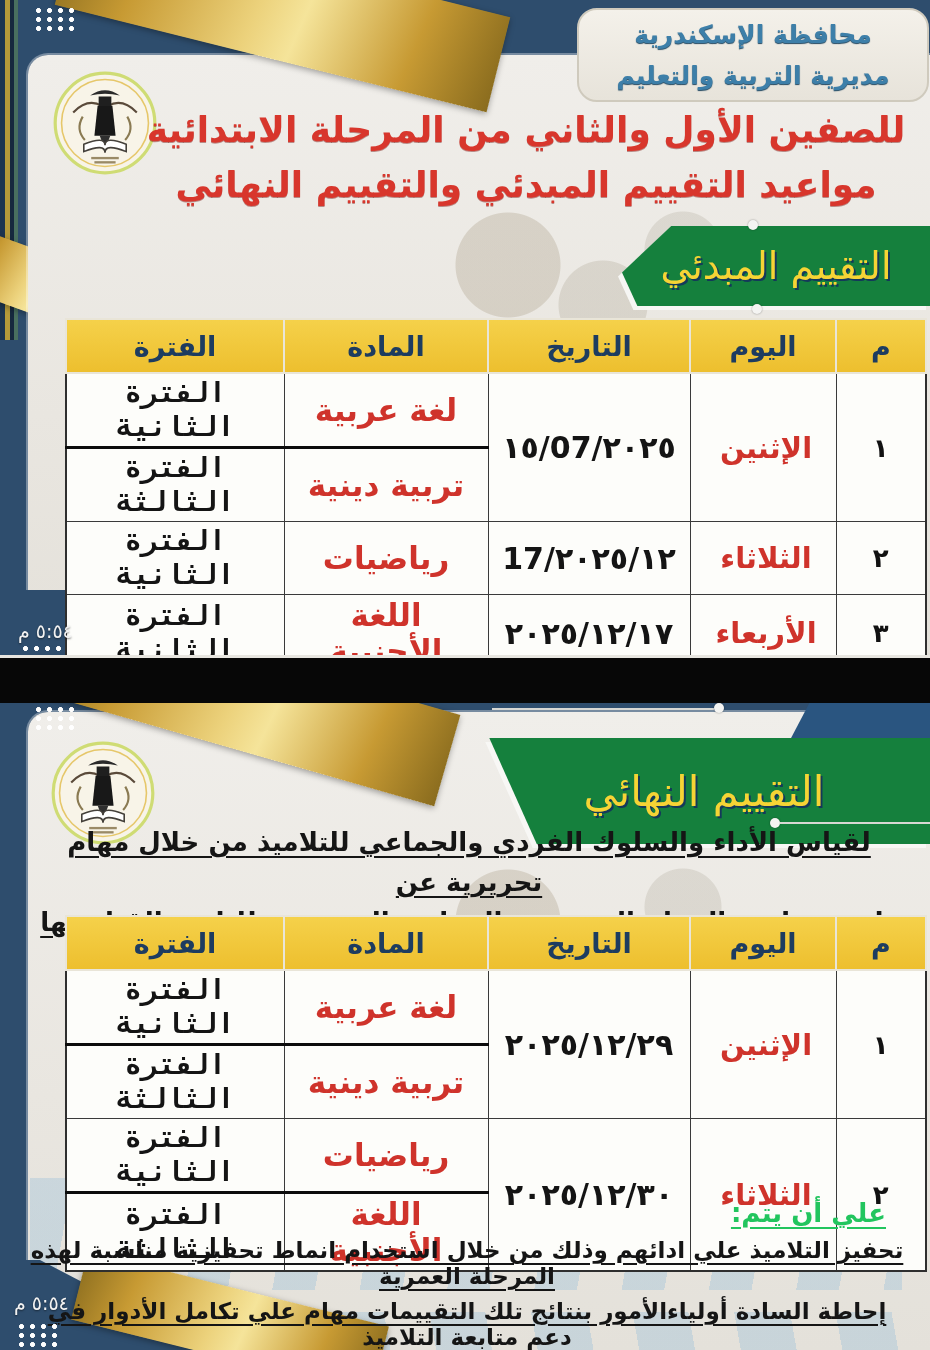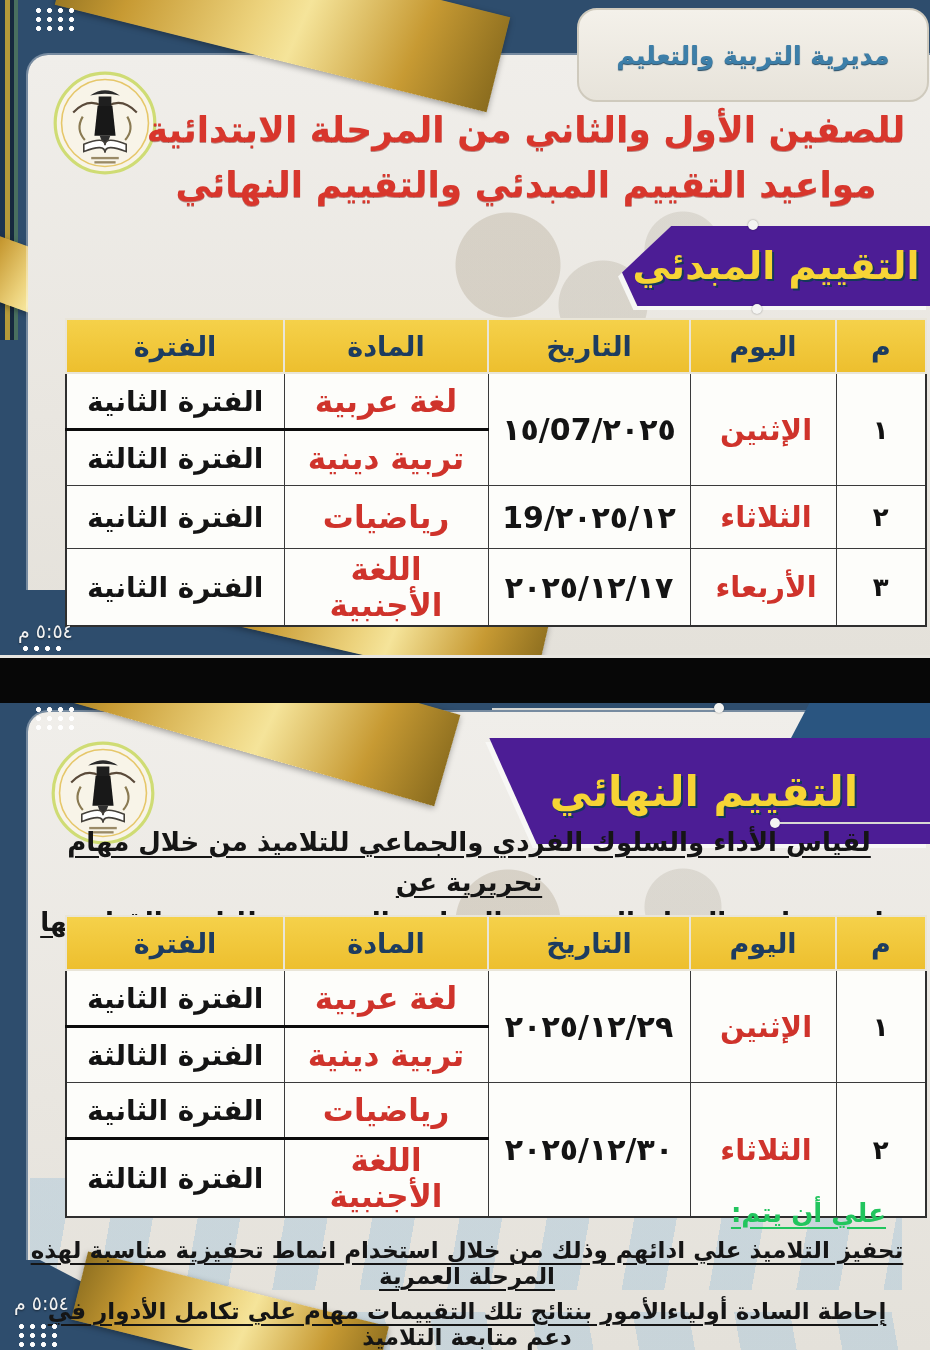--- a/index.html
+++ b/index.html
@@ -46,23 +46,23 @@
     background:linear-gradient(180deg,#f4f1ea,#e7e3da);
     border-radius:20px;border:2px solid #cfcabd;
     display:flex;flex-direction:column;justify-content:center;align-items:center;
     z-index:8;direction:rtl;
   }
   .hdr-box div{font-weight:bold;font-size:25px;color:#3d7fa9;text-shadow:0 1px 1px #244a63;line-height:41px;}
   .main-title{position:absolute;left:130px;top:102px;width:792px;text-align:center;z-index:8;direction:rtl;}
   .main-title div{font-weight:bold;font-size:36px;color:#d8362c;line-height:55px;text-shadow:0 1px 0 rgba(120,20,15,.45);}
 
   .banner{
-    position:absolute;background:#4c1d95;z-index:8;
+    position:absolute;background:#15803d;z-index:8;
     display:flex;align-items:center;justify-content:center;
-    color:#f6d435;font-weight:bold;
+    color:#f6d435;font-weight:normal;
     text-shadow:2px 2px 0 #14395a;
   }
   .banner-wrap{position:absolute;z-index:8;filter:drop-shadow(-4px 4px 0 rgba(248,248,246,.95));}
   #banner1{left:622px;top:226px;}
   #banner1 .banner{position:relative;width:308px;height:80px;font-size:38px;
     clip-path:polygon(16% 0,100% 0,100% 100%,5% 100%,0 58%);}
   #banner2{left:478px;top:38px;}
   #banner2 .banner{position:relative;width:452px;height:106px;font-size:42px;
     clip-path:polygon(2.5% 0,100% 0,100% 100%,13% 100%);}
   .wdot{position:absolute;width:10px;height:10px;border-radius:50%;background:#f4f4f2;z-index:9;box-shadow:0 0 2px rgba(0,0,0,.4);}
@@ -76,21 +76,21 @@
   .tbl th{
     background:linear-gradient(180deg,#f5d14a,#edbf2e);color:#1d3c60;
     border:2.5px solid #e9e5d8;height:50px;font-size:27px;font-weight:bold;
   }
   .tbl td{border:1.5px solid #3a3a3a;text-align:center;font-weight:bold;padding:2px 6px;height:50px;}
   .tbl td.single{height:58px;}
   .tbl td.num{font-size:26px;color:#111;}
   .tbl td.day{font-size:29px;color:#cf332b;padding-left:12px;}
   .tbl td.date{font-size:30px;color:#141414;letter-spacing:1px;}
   .tbl td.subject{font-size:31px;color:#cf332b;text-align:center;}
-  .tbl td.period{font-size:28px;color:#141414;}
+  .tbl td.period{font-size:28px;color:#141414;font-family:Liberation Mono, monospace;}
   .tbl td.split{border-bottom:3.5px solid #0c0c0c;}
   #table1{top:318px;}
   #table2{top:215px;}
 
   
   .desc{position:absolute;left:35px;top:122px;width:868px;text-align:center;z-index:8;direction:rtl;}
   .desc div{font-size:26px;font-weight:bold;color:#151515;line-height:40px;
     text-decoration:underline;text-decoration-thickness:2px;text-underline-offset:5px;}
   .bars{
     position:absolute;left:30px;top:478px;width:872px;height:112px;z-index:5;opacity:.5;
@@ -139,20 +139,21 @@
       <path d="M45 62 L55 62 L50 75 Z" fill="#2f2f2f"></path>
       <path d="M29 44 Q22 56 31 66" stroke="#8a7a52" fill="none" stroke-width="2"></path>
       <path d="M71 44 Q78 56 69 66" stroke="#8a7a52" fill="none" stroke-width="2"></path>
       <path d="M30 70 Q50 62 50 71 Q50 62 70 70 L70 77 Q50 69 50 78 Q50 69 30 77 Z" fill="#ffffff" stroke="#44403a" stroke-width="1.5"></path>
       <rect x="37" y="82" width="26" height="2.2" fill="#9a8a66"></rect>
       <rect x="40" y="86" width="20" height="2.2" fill="#9a8a66"></rect>
     </svg>
   </div>
 
   <div class="hdr-box">
+    <div>محافظة الإسكندرية</div>
     <div>مديرية التربية والتعليم</div>
   </div>
 
   <div class="main-title">
     <div>للصفين الأول والثاني من المرحلة الابتدائية</div>
     <div>مواعيد التقييم المبدئي والتقييم النهائي</div>
   </div>
 
   <div class="banner-wrap" id="banner1">
     <div class="banner">التقييم المبدئي</div>
@@ -185,21 +186,21 @@
           <td class="subject split">لغة عربية</td>
           <td class="period split">الفترة الثانية</td>
         </tr>
         <tr>
           <td class="subject">تربية دينية</td>
           <td class="period">الفترة الثالثة</td>
         </tr>
         <tr>
           <td class="num single">٢</td>
           <td class="day single">الثلاثاء</td>
-          <td class="date single">٢٠٢٥/١٢/19</td>
+          <td class="date single">٢٠٢٥/١٢/17</td>
           <td class="subject single">رياضيات</td>
           <td class="period single">الفترة الثانية</td>
         </tr>
         <tr>
           <td class="num single">٣</td>
           <td class="day single">الأربعاء</td>
           <td class="date single">٢٠٢٥/١٢/١٧</td>
           <td class="subject single">اللغة الأجنبية</td>
           <td class="period single">الفترة الثانية</td>
         </tr>

